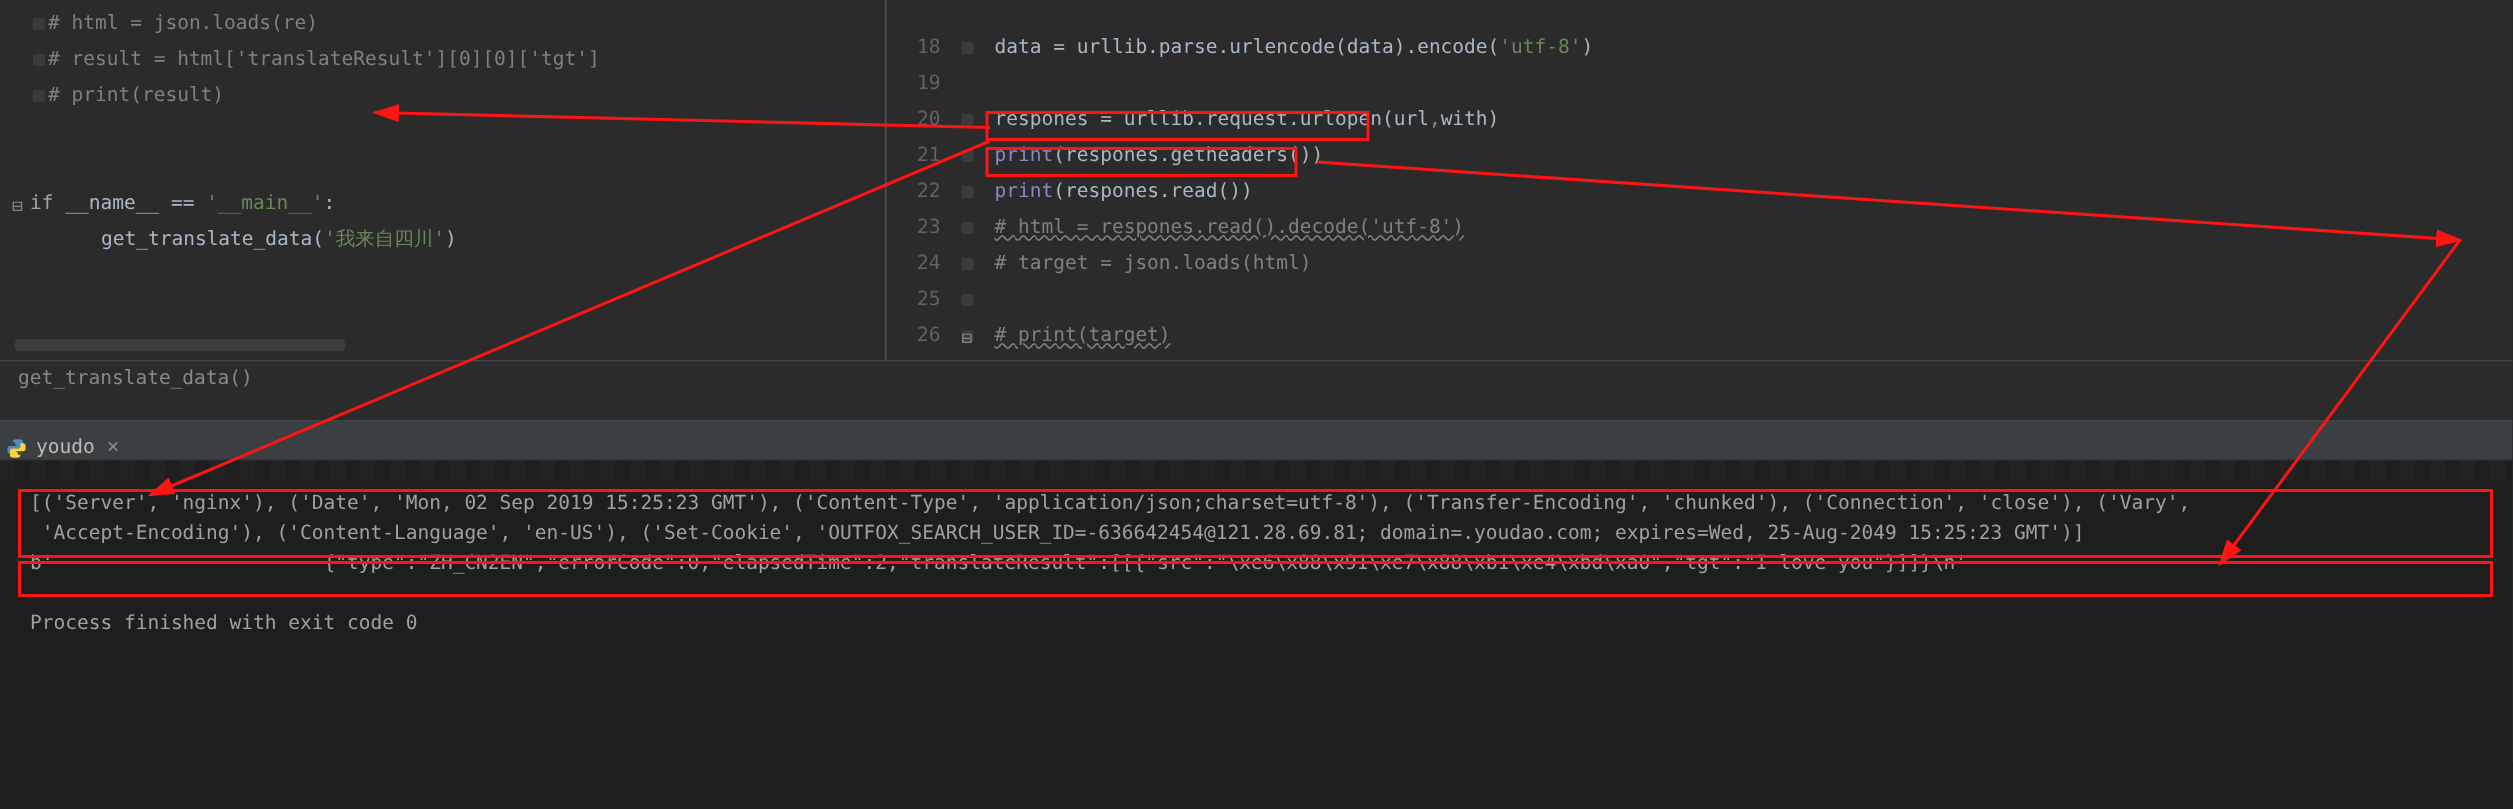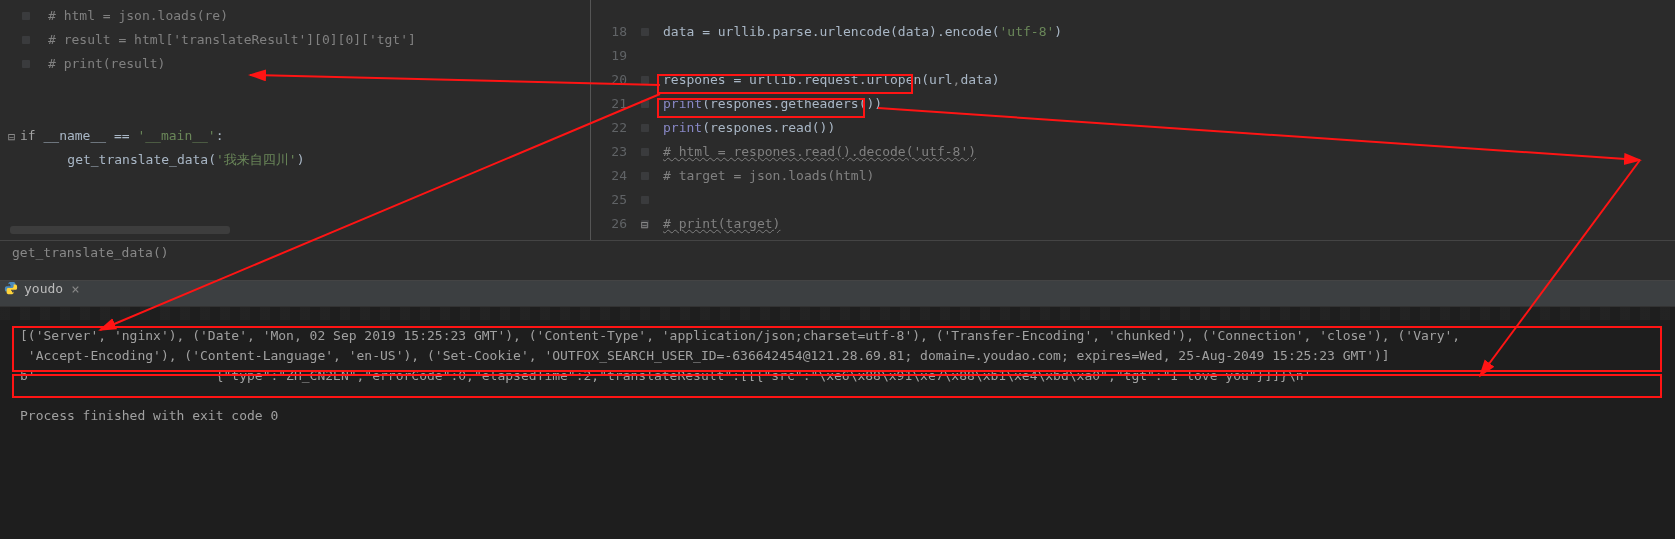--- a/index.html
+++ b/index.html
@@ -27,21 +27,21 @@
   .right-editor {
     flex: 1;
     padding: 20px 0 0 0;
     position: relative;
     border-left: 1px solid #555;
   }
   .code-line {
     white-space: pre;
     height: 24px;
     line-height: 24px;
-    padding-left: 48px;
+    padding-left: 32px;
     position: relative;
   }
   .right-editor .code-line { padding-left: 72px; }
   .line-num {
     position: absolute;
     left: 0;
     width: 56px;
     text-align: right;
     color: #606366;
     padding-right: 12px;
@@ -92,21 +92,21 @@
     color: #888;
     font-size: 13px;
     background: #2b2b2b;
     border-top: 1px solid #444;
   }
   .tab-row {
     height: 26px;
     background: #3c3f41;
     border-top: 1px solid #444;
     display: flex;
-    align-items: flex-start;
+    align-items: flex-end;
     padding-left: 4px;
   }
   .py-icon {
     width: 14px; height: 14px;
     display: inline-block;
     margin-right: 6px;
     position: relative;
   }
   .py-icon svg { width: 14px; height: 14px; }
   .tab-label { color: #bbb; font-size: 13px; }
@@ -164,21 +164,21 @@
     <div class="code-line"></div>
     <div class="code-line"></div>
     <div class="code-line" style="padding-left:20px"><span class="collapse" style="left:8px">⊟</span><span class="c-keyword">if</span><span class="c-var"> __name__ </span><span class="c-var">== </span><span class="c-string">'__main__'</span><span class="c-punct">:</span></div>
     <div class="code-line" style="padding-left:36px"><span>    </span><span class="c-var">get_translate_data</span><span class="c-punct">(</span><span class="c-string">'我来自四川'</span><span class="c-punct">)</span></div>
     <div class="hscroll"></div>
   </div>
 
   <div class="right-editor">
     <div class="code-line"><span class="line-num">18</span><span class="gutter-dot" style="left:50px"></span><span class="c-var">data = urllib.parse.urlencode(data).encode(</span><span class="c-string">'utf-8'</span><span class="c-punct">)</span></div>
     <div class="code-line"><span class="line-num">19</span><span></span></div>
-    <div class="code-line"><span class="line-num">20</span><span class="gutter-dot" style="left:50px"></span><span class="c-var">respones = urllib.request.urlopen(url</span><span class="c-punct" style="color:#888">,</span><span class="c-var">data)</span></div>
+    <div class="code-line"><span class="line-num">20</span><span class="gutter-dot" style="left:50px"></span><span class="c-var">respones = urllib.request.urlopen(url</span><span class="c-punct" style="color:#888">,</span><span class="c-var">with)</span></div>
     <div class="code-line"><span class="line-num">21</span><span class="gutter-dot" style="left:50px"></span><span class="c-builtin">print</span><span class="c-punct">(</span><span class="c-var">respones.getheaders()</span><span class="c-punct">)</span></div>
     <div class="code-line"><span class="line-num">22</span><span class="gutter-dot" style="left:50px"></span><span class="c-builtin">print</span><span class="c-punct">(</span><span class="c-var">respones.read()</span><span class="c-punct">)</span></div>
     <div class="code-line"><span class="line-num">23</span><span class="gutter-dot" style="left:50px"></span><span class="c-comment underline-wavy"># html = respones.read().decode('utf-8')</span></div>
     <div class="code-line"><span class="line-num">24</span><span class="gutter-dot" style="left:50px"></span><span class="c-comment"># target = json.loads(html)</span></div>
     <div class="code-line"><span class="line-num">25</span><span class="gutter-dot" style="left:50px"></span></div>
     <div class="code-line"><span class="line-num">26</span><span class="gutter-dot" style="left:50px"></span><span class="collapse">⊟</span><span class="c-comment underline-wavy"># print(target)</span></div>
 
     <div class="red-box" style="top:74px; left:66px; width:256px; height:20px;"></div>
     <div class="red-box" style="top:98px; left:66px; width:208px; height:20px;"></div>
   </div>

